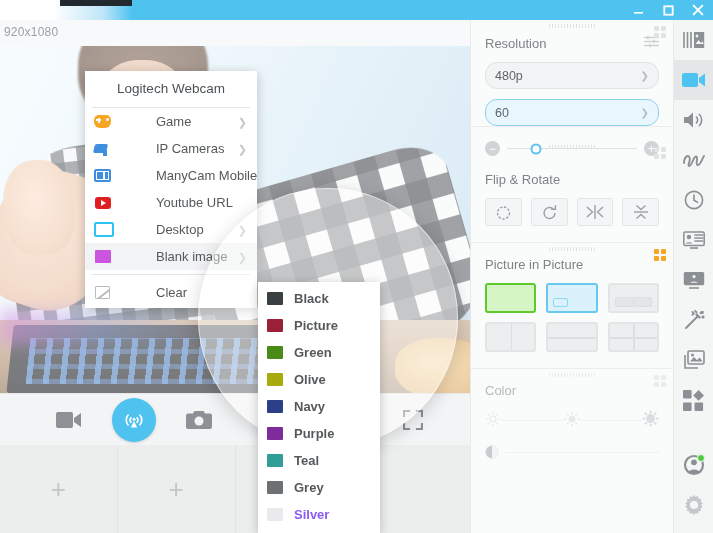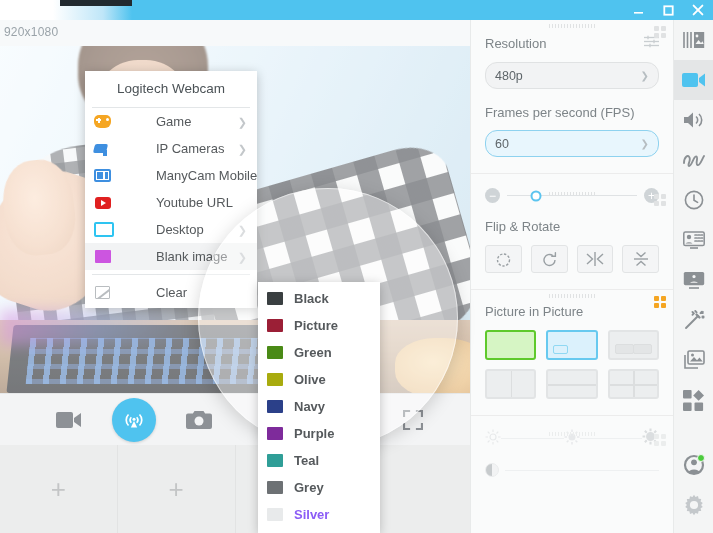--- a/index.html
+++ b/index.html
@@ -605,21 +605,21 @@
 
   <div class="presets">
     <div class="preset-cell">+</div>
     <div class="preset-cell">+</div>
     <div class="preset-cell"></div>
     <div class="preset-cell"></div>
   </div>
 
   <div class="rightpanel">
 
-    <div class="rp-section" style="padding-bottom:16px">
+    <div class="rp-section" style="">
       <div class="rp-grip"></div>
       <div class="rp-corner">
           <span></span>
           <span></span>
           <span></span>
           <span></span>
         </div>
       <div class="rp-head">
         <span class="rp-title">Resolution</span>
         <span class="rp-sliders-icon">
@@ -631,21 +631,20 @@
               <path d="M10 4.8 V8.2"></path>
               <path d="M6 8.8 V12.2"></path>
           </svg>
         </span>
       </div>
       <div class="rp-select">
         <span>480p</span>
         <span class="chev">❯</span>
       </div>
 
-      <div class="rp-sub">Frames per second (FPS)</div>
       <div class="rp-select active">
         <span>60</span>
         <span class="chev">❯</span>
       </div>
     </div>
 
     <div class="rp-section">
       <div class="rp-grip"></div>
       <div class="rp-corner">
           <span></span>
@@ -725,20 +724,23 @@
     </div>
 
     <div class="rp-section rp-fade" style="border-bottom:none">
       <div class="rp-grip"></div>
       <div class="rp-corner">
           <span></span>
           <span></span>
           <span></span>
           <span></span>
         </div>
+      <div class="rp-head">
+        <span class="rp-title">Color</span>
+      </div>
 
       <div class="colorrow">
         <span class="sun">
           <svg width="16" height="16" viewBox="0 0 16 16" fill="none" stroke="currentColor" stroke-width="1.2">
               <circle cx="8" cy="8" r="3"></circle>
               <path d="M8 0.5V3 M8 13V15.5 M0.5 8H3 M13 8H15.5 M2.7 2.7l1.8 1.8 M11.5 11.5l1.8 1.8 M13.3 2.7l-1.8 1.8 M4.5 11.5l-1.8 1.8"></path>
             </svg>
         </span>
         <span class="cline"></span>
         <span class="sun">

